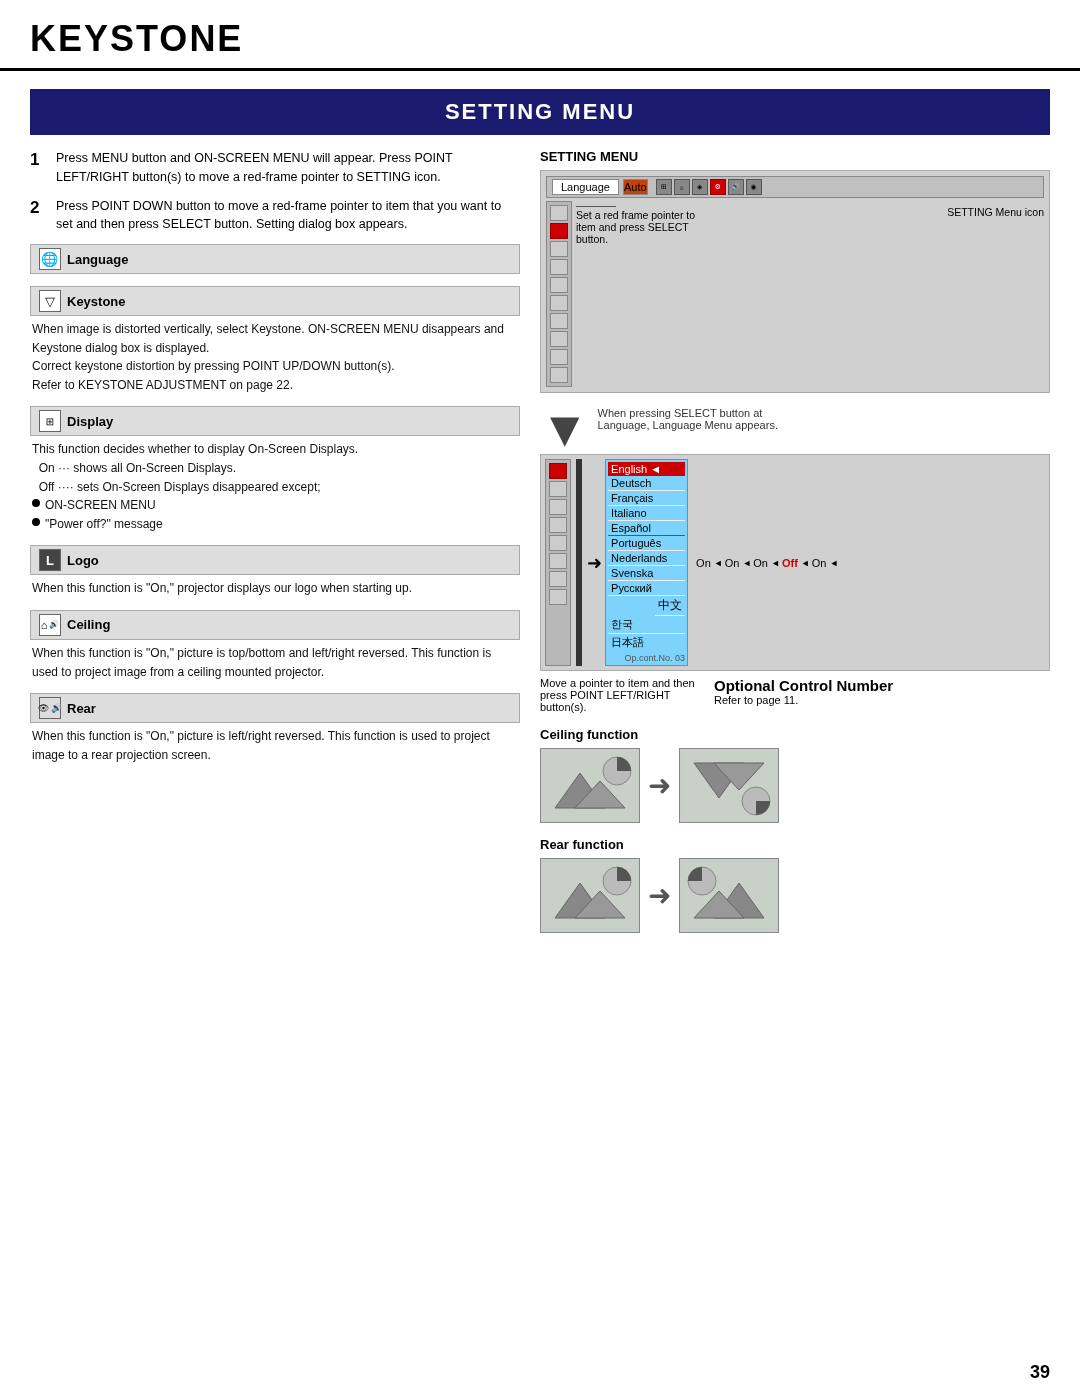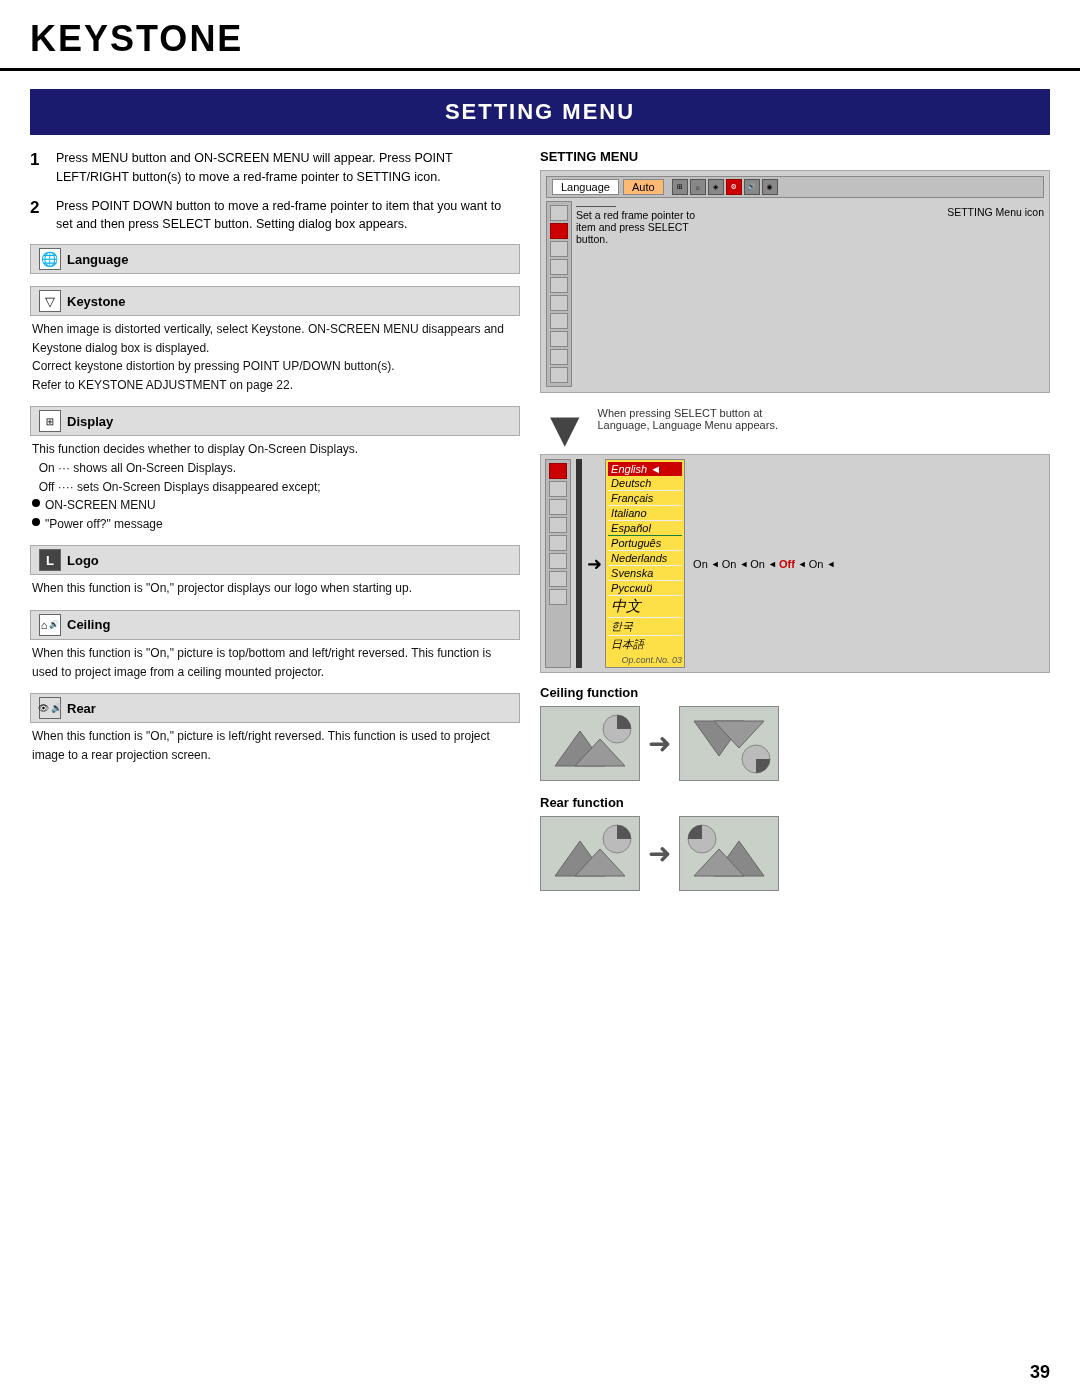--- a/index.html
+++ b/index.html
@@ -250,21 +250,21 @@
   </div>
 
   <div class="right-col">
 
     <div class="right-section-title">SETTING MENU</div>
 
     <div style="border:1px solid #aaa; background:#d0d0d0; padding:5px; margin-bottom:6px; position:relative;">
 
       <div style="display:flex; align-items:center; background:#c0c0c0; border:1px solid #888; padding:2px 5px; gap:4px; margin-bottom:3px;">
         <div style="background:#fff; border:1px solid #888; padding:1px 8px; font-size:11px;">Language</div>
-        <div style="background:#fdba74; border:1px solid #888; padding:1px 8px; font-size:11px;">Auto</div>
+        <div style="background:#c2410c; border:1px solid #888; padding:1px 0; font-size:11px;">Auto</div>
 
         <div style="display:flex; gap:2px; margin-left:4px;">
           <div style="width:16px;height:16px;background:#888;border:1px solid #555;font-size:7px;display:flex;align-items:center;justify-content:center;">⊞</div>
           <div style="width:16px;height:16px;background:#888;border:1px solid #555;font-size:7px;display:flex;align-items:center;justify-content:center;">☼</div>
           <div style="width:16px;height:16px;background:#888;border:1px solid #555;font-size:7px;display:flex;align-items:center;justify-content:center;">◈</div>
           <div style="width:16px;height:16px;background:#cc0000;border:1px solid #990000;font-size:7px;display:flex;align-items:center;justify-content:center;color:#fff;">⚙</div>
           <div style="width:16px;height:16px;background:#888;border:1px solid #555;font-size:7px;display:flex;align-items:center;justify-content:center;">🔊</div>
           <div style="width:16px;height:16px;background:#888;border:1px solid #555;font-size:7px;display:flex;align-items:center;justify-content:center;">◉</div>
         </div>
       </div>
@@ -316,31 +316,31 @@
           <div style="width:18px;height:16px;background:#ccc;border:1px solid #888;"></div>
           <div style="width:18px;height:16px;background:#ccc;border:1px solid #888;"></div>
           <div style="width:18px;height:16px;background:#ccc;border:1px solid #888;"></div>
         </div>
 
 
         <div style="width:6px; background:#333; margin:0 2px;"></div>
 
         <div style="display:flex; align-items:center; font-size:18px;">➜</div>
 
-        <div style="border:1px solid #888; background:#fde047; min-width:80px; padding:2px;font-style:italic;">
+        <div style="border:1px solid #888; background:#7dd3fc; min-width:80px; padding:2px;">
           <div style="background:#cc0000; color:#fff; font-size:11px; padding:1px 3px;">English ◄</div>
           <div style="font-size:11px; padding:1px 3px; border-bottom:1px solid #eee;">Deutsch</div>
           <div style="font-size:11px; padding:1px 3px; border-bottom:1px solid #eee;">Français</div>
           <div style="font-size:11px; padding:1px 3px; border-bottom:1px solid #eee;">Italiano</div>
           <div style="font-size:11px; padding:1px 3px; border-bottom:1px solid #15803d;">Español</div>
           <div style="font-size:11px; padding:1px 3px; border-bottom:1px solid #eee;">Português</div>
           <div style="font-size:11px; padding:1px 3px; border-bottom:1px solid #eee;">Nederlands</div>
           <div style="font-size:11px; padding:1px 3px; border-bottom:1px solid #eee;">Svenska</div>
           <div style="font-size:11px; padding:1px 3px; border-bottom:1px solid #eee;">Русский</div>
-          <div style="font-size:15px; padding:1px 3px; border-bottom:1px solid #eee;">中文</div>
+          <div style="font-size:12px; padding:1px 3px; border-bottom:1px solid #eee;margin-left:47px;">中文</div>
           <div style="font-size:11px; padding:1px 3px; border-bottom:1px solid #eee;">한국</div>
           <div style="font-size:11px; padding:1px 3px;">日本語</div>
           <div style="font-size:9px; color:#555; margin-top:2px; text-align:right;">Op.cont.No. 03</div>
         </div>
 
         <div style="display:flex; gap:2px; padding-left:5px; font-size:11px;">
           <div style="display:flex; align-items:center; gap:3px;">
               <span>On</span> 
               <span style="font-size:9px;">◄</span>
             </div>
@@ -357,20 +357,27 @@
               <span style="font-size:9px;">◄</span>
             </div>
           <div style="display:flex; align-items:center; gap:3px;">
               <span>On</span> 
               <span style="font-size:9px;">◄</span>
             </div>
         </div>
       </div>
     </div>
 
+    <div style="display:flex; align-items:flex-start; gap:14px; margin-bottom:14px;">
+      <div style="font-size:11px; max-width:160px;">Move a pointer to item and then press POINT LEFT/RIGHT button(s).</div>
+      <div>
+        <div style="font-size:15px; font-weight:bold;">Optional Control Number</div>
+        <div style="font-size:11px;">Refer to page 11.</div>
+      </div>
+    </div>
 
     <div class="function-section">
       <div class="func-title">Ceiling function</div>
       <div class="func-images-row">
 
         <div class="img-placeholder">
           <svg viewBox="0 0 90 65">
             <rect width="90" height="65" fill="#c8d0c8"></rect>
             <polygon points="10,55 35,20 60,55" fill="#888" stroke="#666" stroke-width="1"></polygon>
             <polygon points="30,55 55,28 80,55" fill="#999" stroke="#666" stroke-width="1"></polygon>

